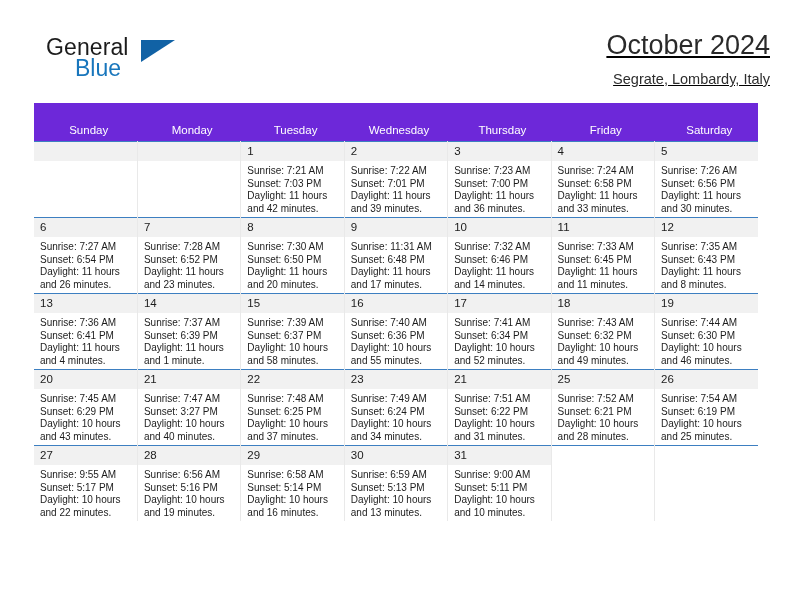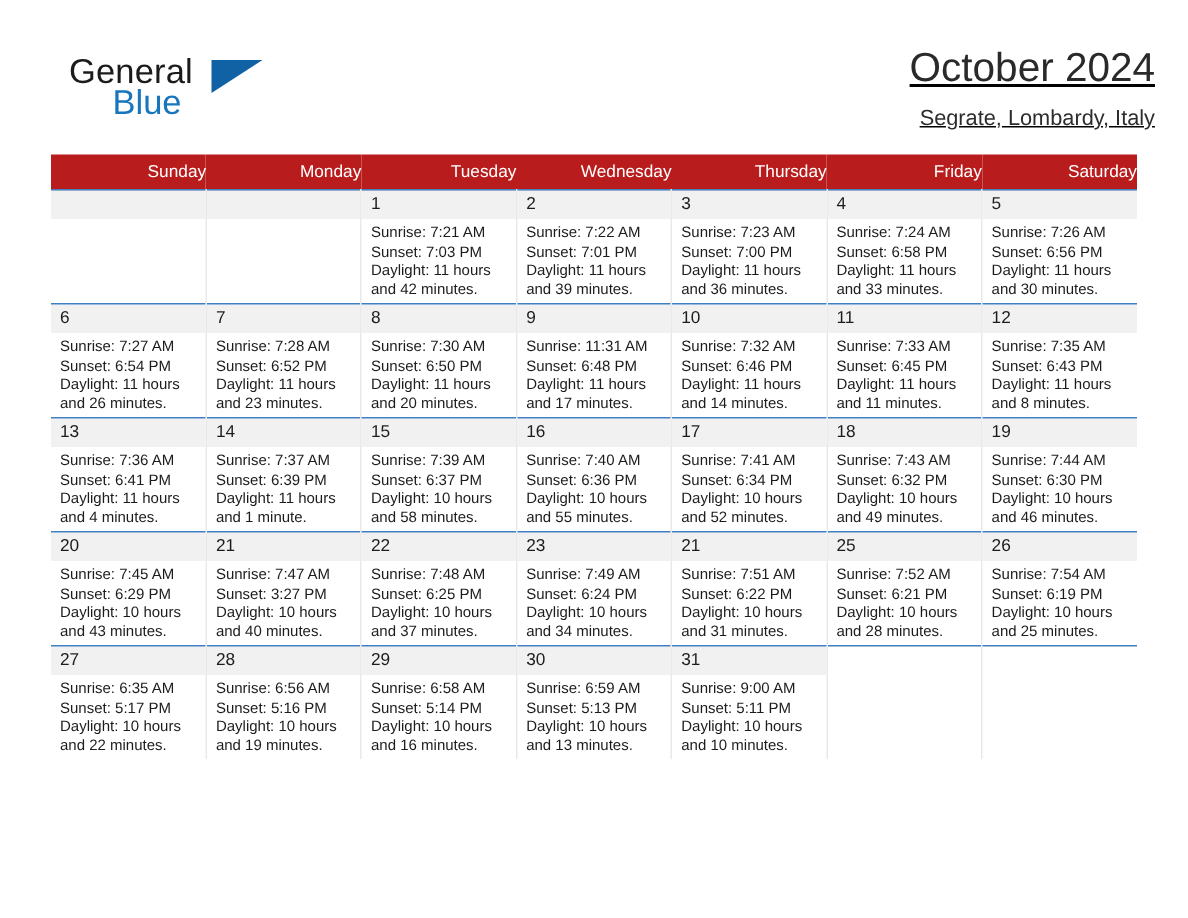--- a/index.html
+++ b/index.html
@@ -87,26 +87,26 @@
   
   .calendar {
     position: absolute;
     left: 34px;
     top: 103px;
     width: 724px;
     border-collapse: collapse;
     table-layout: fixed;
   }
   .calendar th {
-    background: #b91c1c;
+    background: #6d28d9;
     color: #ffffff;
     font-size: 11.5px;
     font-weight: normal;
-    text-align: right;
-    padding: 5px 0 5px 6px;
+    text-align: center;
+    padding: 20px 0 5px 6px;
     height: 13px;
     border: none;
   }
   .calendar td {
     width: 103.42px;
     height: 75px;
     vertical-align: top;
     padding: 0;
     border-top: 1px solid #3d7fc1;
     border-right: 1px solid #e9e9e9;
@@ -414,21 +414,21 @@
               <div>Sunset: 6:19 PM</div>
               <div>Daylight: 10 hours</div>
               <div>and 25 minutes.</div>
             </div>
           </td>
         </tr>
         <tr class="week">
           <td class="">
             <div class="daynum-bar">27</div>
             <div class="cell-body">
-              <div>Sunrise: 6:35 AM</div>
+              <div>Sunrise: 9:55 AM</div>
               <div>Sunset: 5:17 PM</div>
               <div>Daylight: 10 hours</div>
               <div>and 22 minutes.</div>
             </div>
           </td>
           <td class="">
             <div class="daynum-bar">28</div>
             <div class="cell-body">
               <div>Sunrise: 6:56 AM</div>
               <div>Sunset: 5:16 PM</div>

